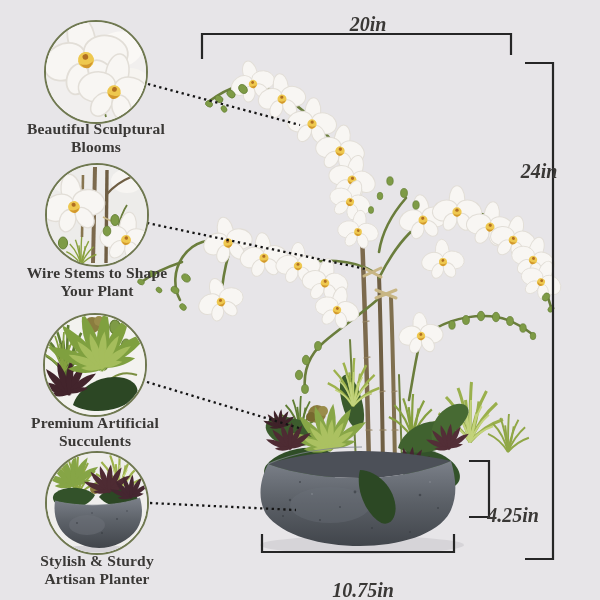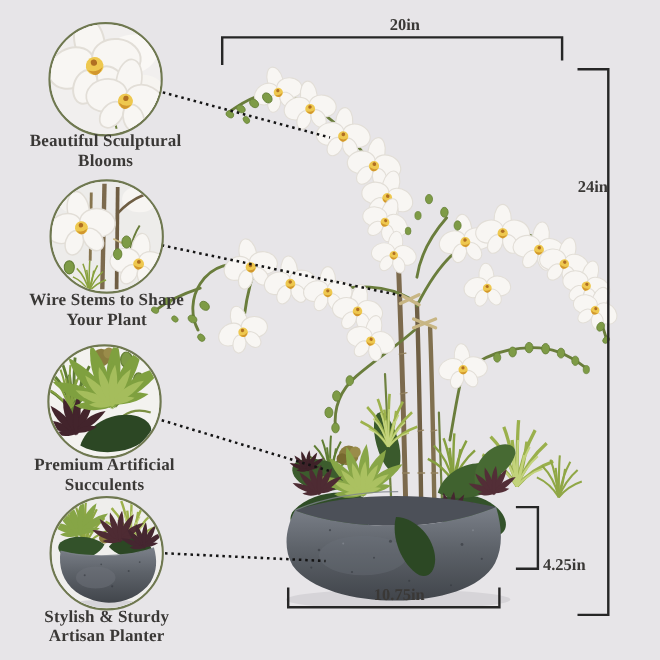--- a/index.html
+++ b/index.html
@@ -18,22 +18,23 @@
   }
   .callout svg{display:block;width:100%;height:100%;}
   .callout-label{
     position:absolute;width:220px;text-align:center;
     font-weight:bold;font-size:15.5px;line-height:1.14;
     color:var(--label-text,#3a3836);letter-spacing:.01em;
   }
   .callout-label span{display:block;}
   .dim-label{
     position:absolute;transform:translate(-50%,-50%);
-    font-weight:bold;font-size:15px;white-space:nowrap;
+    font-weight:bold;font-size:20px;white-space:nowrap;
     color:var(--label-text,#3a3836);
+    font-style:italic;
   }
 </style>
 </head>
 <body>
 
 <div class="stage">
 
   <svg class="layer" viewBox="0 0 600 600" aria-label="White artificial phalaenopsis orchid arrangement with succulents and greenery in a round gray stone planter">
     <defs>
       <linearGradient id="bowlG" x1="0" y1="0" x2="0" y2="1">
@@ -348,15 +349,15 @@
     <span>Succulents</span>
   </div>
   <div class="callout-label" style="left:-13px;top:552px;">
     <span>Stylish &amp; Sturdy</span>
     <span>Artisan Planter</span>
   </div>
 
   <div class="dim-label" style="left:368px;top:24px;">20in</div>
   <div class="dim-label" style="left:539px;top:171px;text-align:right;">24in</div>
   <div class="dim-label" style="left:513px;top:515px;">4.25in</div>
-  <div class="dim-label" style="left:363px;top:542px;">10.75in</div>
+  <div class="dim-label" style="left:363px;top:590px;">10.75in</div>
 
 </div>
 
 </body></html>

